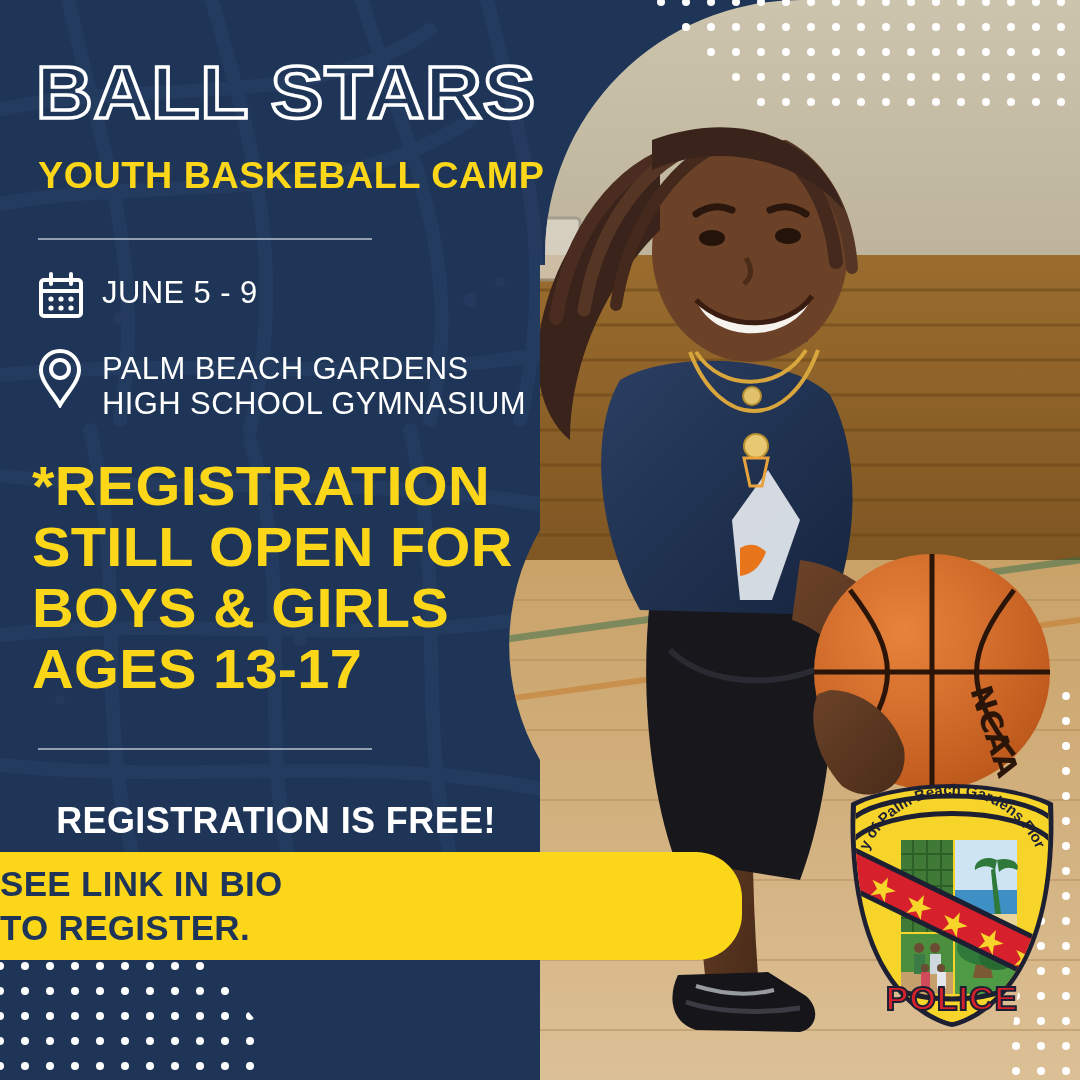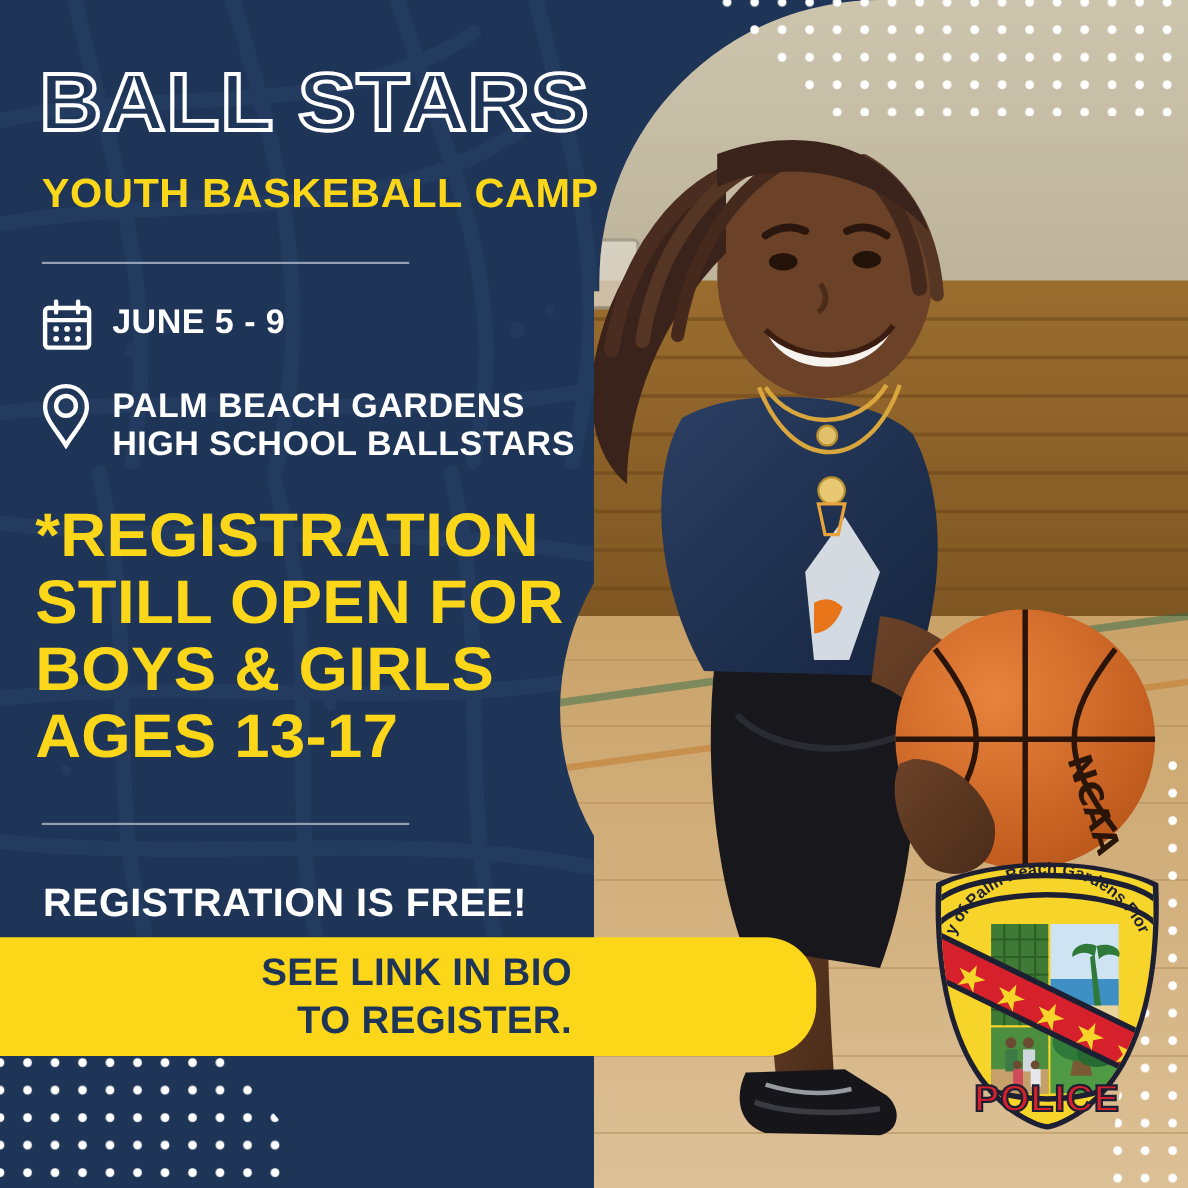--- a/index.html
+++ b/index.html
@@ -37,35 +37,35 @@
 
   .rule{position:absolute;height:2px;background:#b9c3d2;opacity:.75;}
   #rule-top{left:38px;top:238px;width:334px;}
   #rule-bottom{left:38px;top:748px;width:334px;}
 
   .info-row{position:absolute;display:flex;align-items:flex-start;gap:18px;}
   #row-date{left:38px;top:272px;}
   #row-place{left:38px;top:348px;}
   .info-icon{flex:0 0 auto;width:46px;height:52px;}
   .info-icon svg{display:block;}
-  .info-text{color:#ffffff;font-size:31px;font-weight:700;line-height:1.12;
+  .info-text{color:#ffffff;font-size:31px;font-weight:400;line-height:1.12;
              letter-spacing:.4px;padding-top:4px;white-space:pre-line;}
 
   .headline{position:absolute;left:32px;top:455px;width:500px;
             color:#FCD619;font-size:56px;font-weight:700;line-height:1.09;
             letter-spacing:.3px;white-space:pre-line;
             transform:scaleX(1.03);transform-origin:left top;}
 
-  .free{position:absolute;left:29px;top:800px;width:460px;text-align:center;
+  .free{position:absolute;left:46px;top:800px;width:460px;text-align:center;
         color:#ffffff;font-size:36px;font-weight:700;letter-spacing:.4px;}
 
   
   .banner{position:absolute;left:0;top:852px;width:742px;height:108px;
           background:#FCD619;border-top-right-radius:46px;border-bottom-right-radius:46px;}
-  .banner-text{position:absolute;left:0;top:862px;width:520px;text-align:right;
+  .banner-text{position:absolute;left:0;top:862px;width:520px;text-align:left;
                color:#1E3557;font-size:35px;font-weight:700;line-height:1.26;
                letter-spacing:.3px;white-space:pre-line;}
 
   
   .logo{position:absolute;left:468px;top:782px;width:250px;height:250px;}
   .logo svg{display:block;}
 
   
   .badge{position:absolute;left:845px;top:782px;width:215px;height:245px;}
   .badge svg{display:block;}
@@ -326,21 +326,21 @@
 
     <div class="info-row" id="row-place">
       <span class="info-icon">
         <svg width="44" height="60" viewBox="0 0 44 60" aria-hidden="true">
           <path d="M22 3 C 11 3, 3 11.5, 3 22 C 3 34, 16 46, 22 57 C 28 46, 41 34, 41 22
                    C 41 11.5, 33 3, 22 3 Z" fill="none" stroke="#ffffff" stroke-width="4"></path>
           <circle cx="22" cy="21" r="9" fill="none" stroke="#ffffff" stroke-width="4"></circle>
         </svg>
       </span>
       <span class="info-text">PALM BEACH GARDENS
-HIGH SCHOOL BALLSTARS</span>
+HIGH SCHOOL GYMNASIUM</span>
     </div>
 
     <div class="headline">*REGISTRATION
 STILL OPEN FOR
 BOYS &amp; GIRLS
 AGES 13-17</div>
 
     <div class="rule" id="rule-bottom"></div>
 
     <div class="free">REGISTRATION IS FREE!</div>

